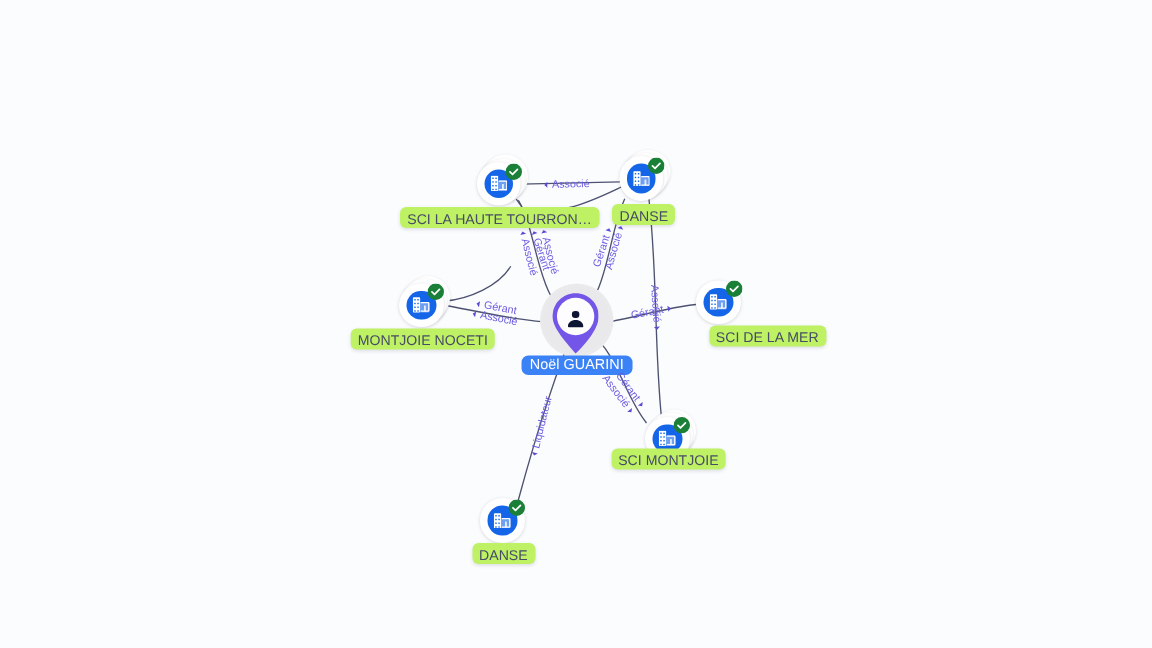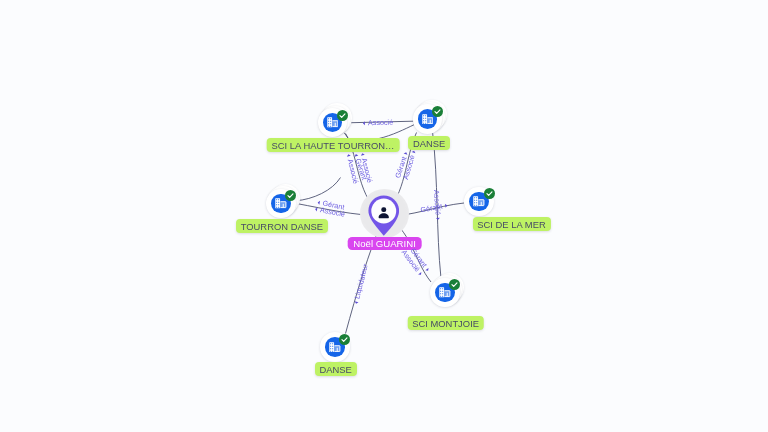--- a/index.html
+++ b/index.html
@@ -12,21 +12,21 @@
   .stack.s1{left:2.3px;top:-2.4px;}
   .stack.s2{left:4.6px;top:-4.8px;}
   .disc{position:absolute;left:0;top:0;width:29.6px;height:29.6px;border-radius:50%;background:#fff;
      box-shadow:0 0.5px 2.4px rgba(60,64,90,.2);display:flex;align-items:center;justify-content:center;}
   .bloc{width:19.6px;height:19.6px;border-radius:50%;background:#1565e8;display:flex;align-items:center;justify-content:center;}
   .check{position:absolute;right:-0.6px;top:-1.3px;width:10.8px;height:10.8px;}
   .nlabel{position:absolute;background:#bef264;border-radius:4px;padding:0 4.8px;height:14px;line-height:16.4px;
      font-size:9.4px;color:#474b66;white-space:nowrap;box-shadow:0 1px 2.5px rgba(60,64,90,.16);
      transform:translateX(-50%);letter-spacing:.02px;}
   .pin{position:absolute;}
-  .plabel{position:absolute;background:#d946ef;border-radius:4.5px;padding:0 6px;height:13px;line-height:14.6px;
+  .plabel{position:absolute;background:#3b82f6;border-radius:4.5px;padding:0 6px;height:13px;line-height:14.6px;
      font-size:9.6px;color:#fff;white-space:nowrap;transform:translateX(-50%);letter-spacing:.02px;}
   .elabel{position:absolute;transform-origin:50% 50%;white-space:nowrap;display:flex;align-items:center;height:8px;}
   .elabel.rev{flex-direction:row-reverse;}
   .etext{font-size:7.2px;color:#6b5ce0;letter-spacing:0px;line-height:8px;}
   .earrow{width:0;height:0;border-top:2.5px solid transparent;border-bottom:2.5px solid transparent;
      border-right:2.9px solid #5b4bd4;margin-right:3.1px;}
   .elabel.rev .earrow{border-right:0;border-left:2.9px solid #5b4bd4;margin-right:0;margin-left:3.1px;}
 </style>
 </head>
 <body>
@@ -128,21 +128,21 @@
               <path d="M62 42h55a5 5 0 0 1 5 5v54a5 5 0 0 1-5 5H62" fill="none" stroke="#ffffff" stroke-width="10"></path>
               <rect x="86" y="64" width="14" height="42" rx="2" fill="#ffffff" opacity="0.8"></rect>
             </svg>
           </div>
         </div>
         <div class="check"><svg viewBox="0 0 20 20" width="11" height="11">
             <circle cx="10" cy="10" r="10" fill="#1a7f37"></circle>
             <path d="M5.4 10.2l3.1 3.1 6-6.2" stroke="#fff" stroke-width="2.1" fill="none" stroke-linecap="round" stroke-linejoin="round"></path>
           </svg></div>
       </div>
-      <div class="nlabel" style="left: 281.9px; top: 219.3px;">TOURRON DANSE</div>
+      <div class="nlabel" style="left: 281.9px; top: 219.3px;">MONTJOIE NOCETI</div>
       <div class="node" style="left: 464.4px; top: 186.7px; width: 29.6px; height: 29.6px;">
         <div class="disc">
           <div class="bloc">
             <svg viewBox="0 0 130 118" width="11.6" height="10.5">
               <path d="M3 8a6 6 0 0 1 6-6h42a6 6 0 0 1 6 6v102a6 6 0 0 1-6 6H9a6 6 0 0 1-6-6z" fill="#ffffff"></path>
               <rect x="13" y="15" width="11" height="11" rx="2.5" fill="#1565e8"></rect>
               <rect x="13" y="43" width="11" height="11" rx="2.5" fill="#1565e8"></rect>
               <rect x="13" y="71" width="11" height="11" rx="2.5" fill="#1565e8"></rect>
               <rect x="13" y="99" width="11" height="11" rx="2.5" fill="#1565e8"></rect>
               <rect x="36" y="15" width="11" height="11" rx="2.5" fill="#1565e8"></rect>
@@ -180,21 +180,21 @@
               <path d="M62 42h55a5 5 0 0 1 5 5v54a5 5 0 0 1-5 5H62" fill="none" stroke="#ffffff" stroke-width="10"></path>
               <rect x="86" y="64" width="14" height="42" rx="2" fill="#ffffff" opacity="0.8"></rect>
             </svg>
           </div>
         </div>
         <div class="check"><svg viewBox="0 0 20 20" width="11" height="11">
             <circle cx="10" cy="10" r="10" fill="#1a7f37"></circle>
             <path d="M5.4 10.2l3.1 3.1 6-6.2" stroke="#fff" stroke-width="2.1" fill="none" stroke-linecap="round" stroke-linejoin="round"></path>
           </svg></div>
       </div>
-      <div class="nlabel" style="left: 445.6px; top: 316px;">SCI MONTJOIE</div>
+      <div class="nlabel" style="left: 445.6px; top: 299px;">SCI MONTJOIE</div>
       <div class="node" style="left: 320.1px; top: 332.2px; width: 29.6px; height: 29.6px;">
         <div class="disc">
           <div class="bloc">
             <svg viewBox="0 0 130 118" width="11.6" height="10.5">
               <path d="M3 8a6 6 0 0 1 6-6h42a6 6 0 0 1 6 6v102a6 6 0 0 1-6 6H9a6 6 0 0 1-6-6z" fill="#ffffff"></path>
               <rect x="13" y="15" width="11" height="11" rx="2.5" fill="#1565e8"></rect>
               <rect x="13" y="43" width="11" height="11" rx="2.5" fill="#1565e8"></rect>
               <rect x="13" y="71" width="11" height="11" rx="2.5" fill="#1565e8"></rect>
               <rect x="13" y="99" width="11" height="11" rx="2.5" fill="#1565e8"></rect>
               <rect x="36" y="15" width="11" height="11" rx="2.5" fill="#1565e8"></rect>

